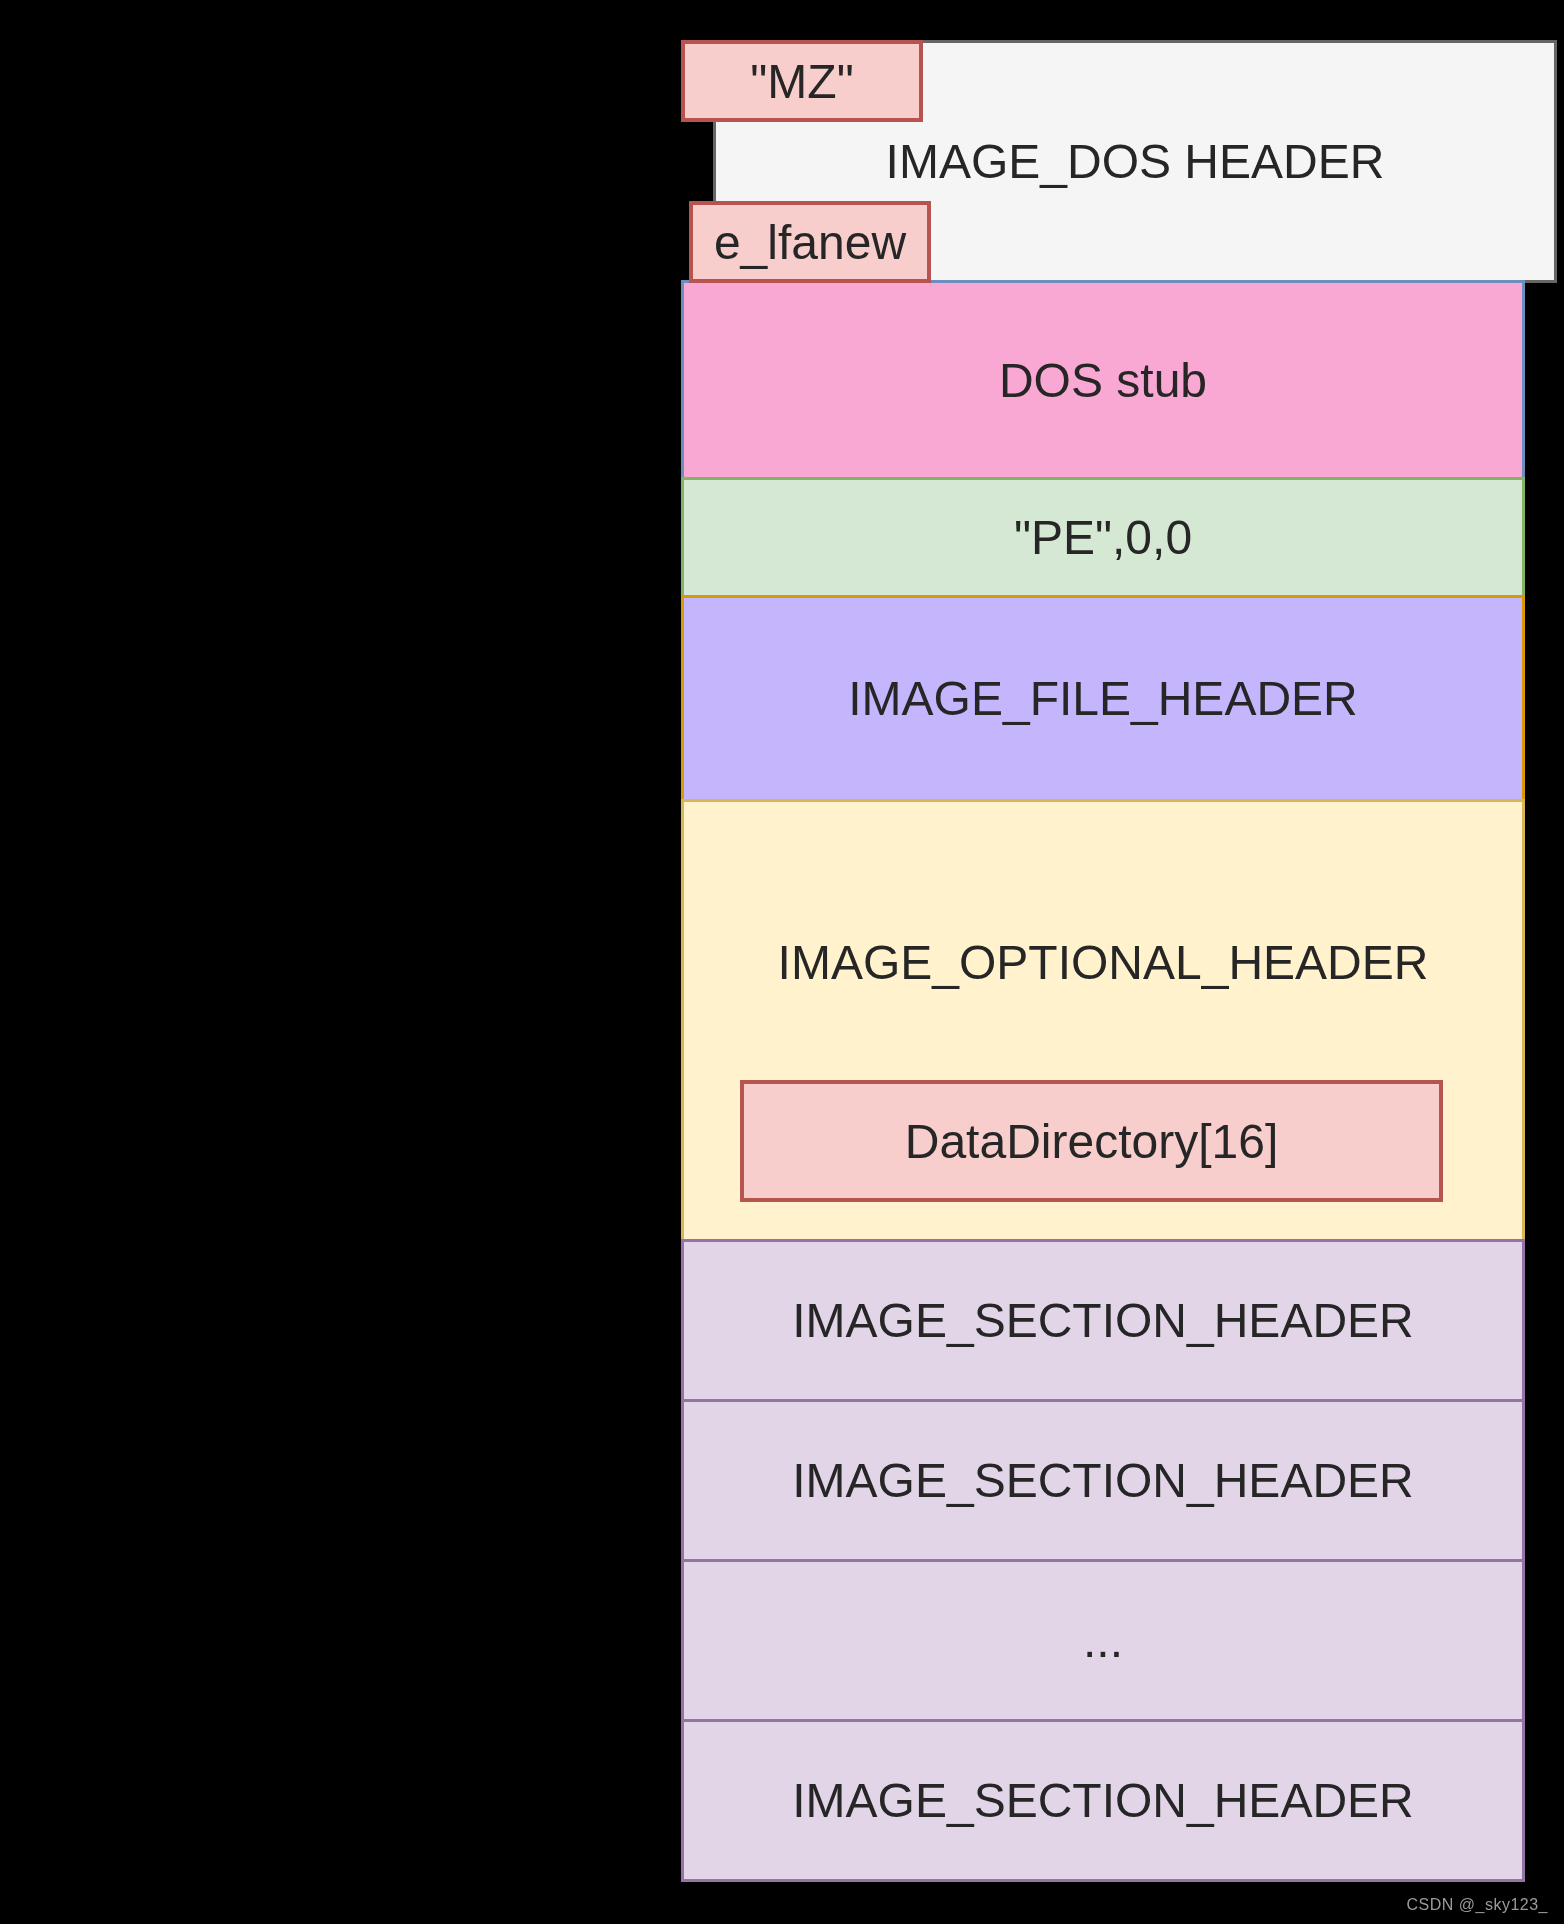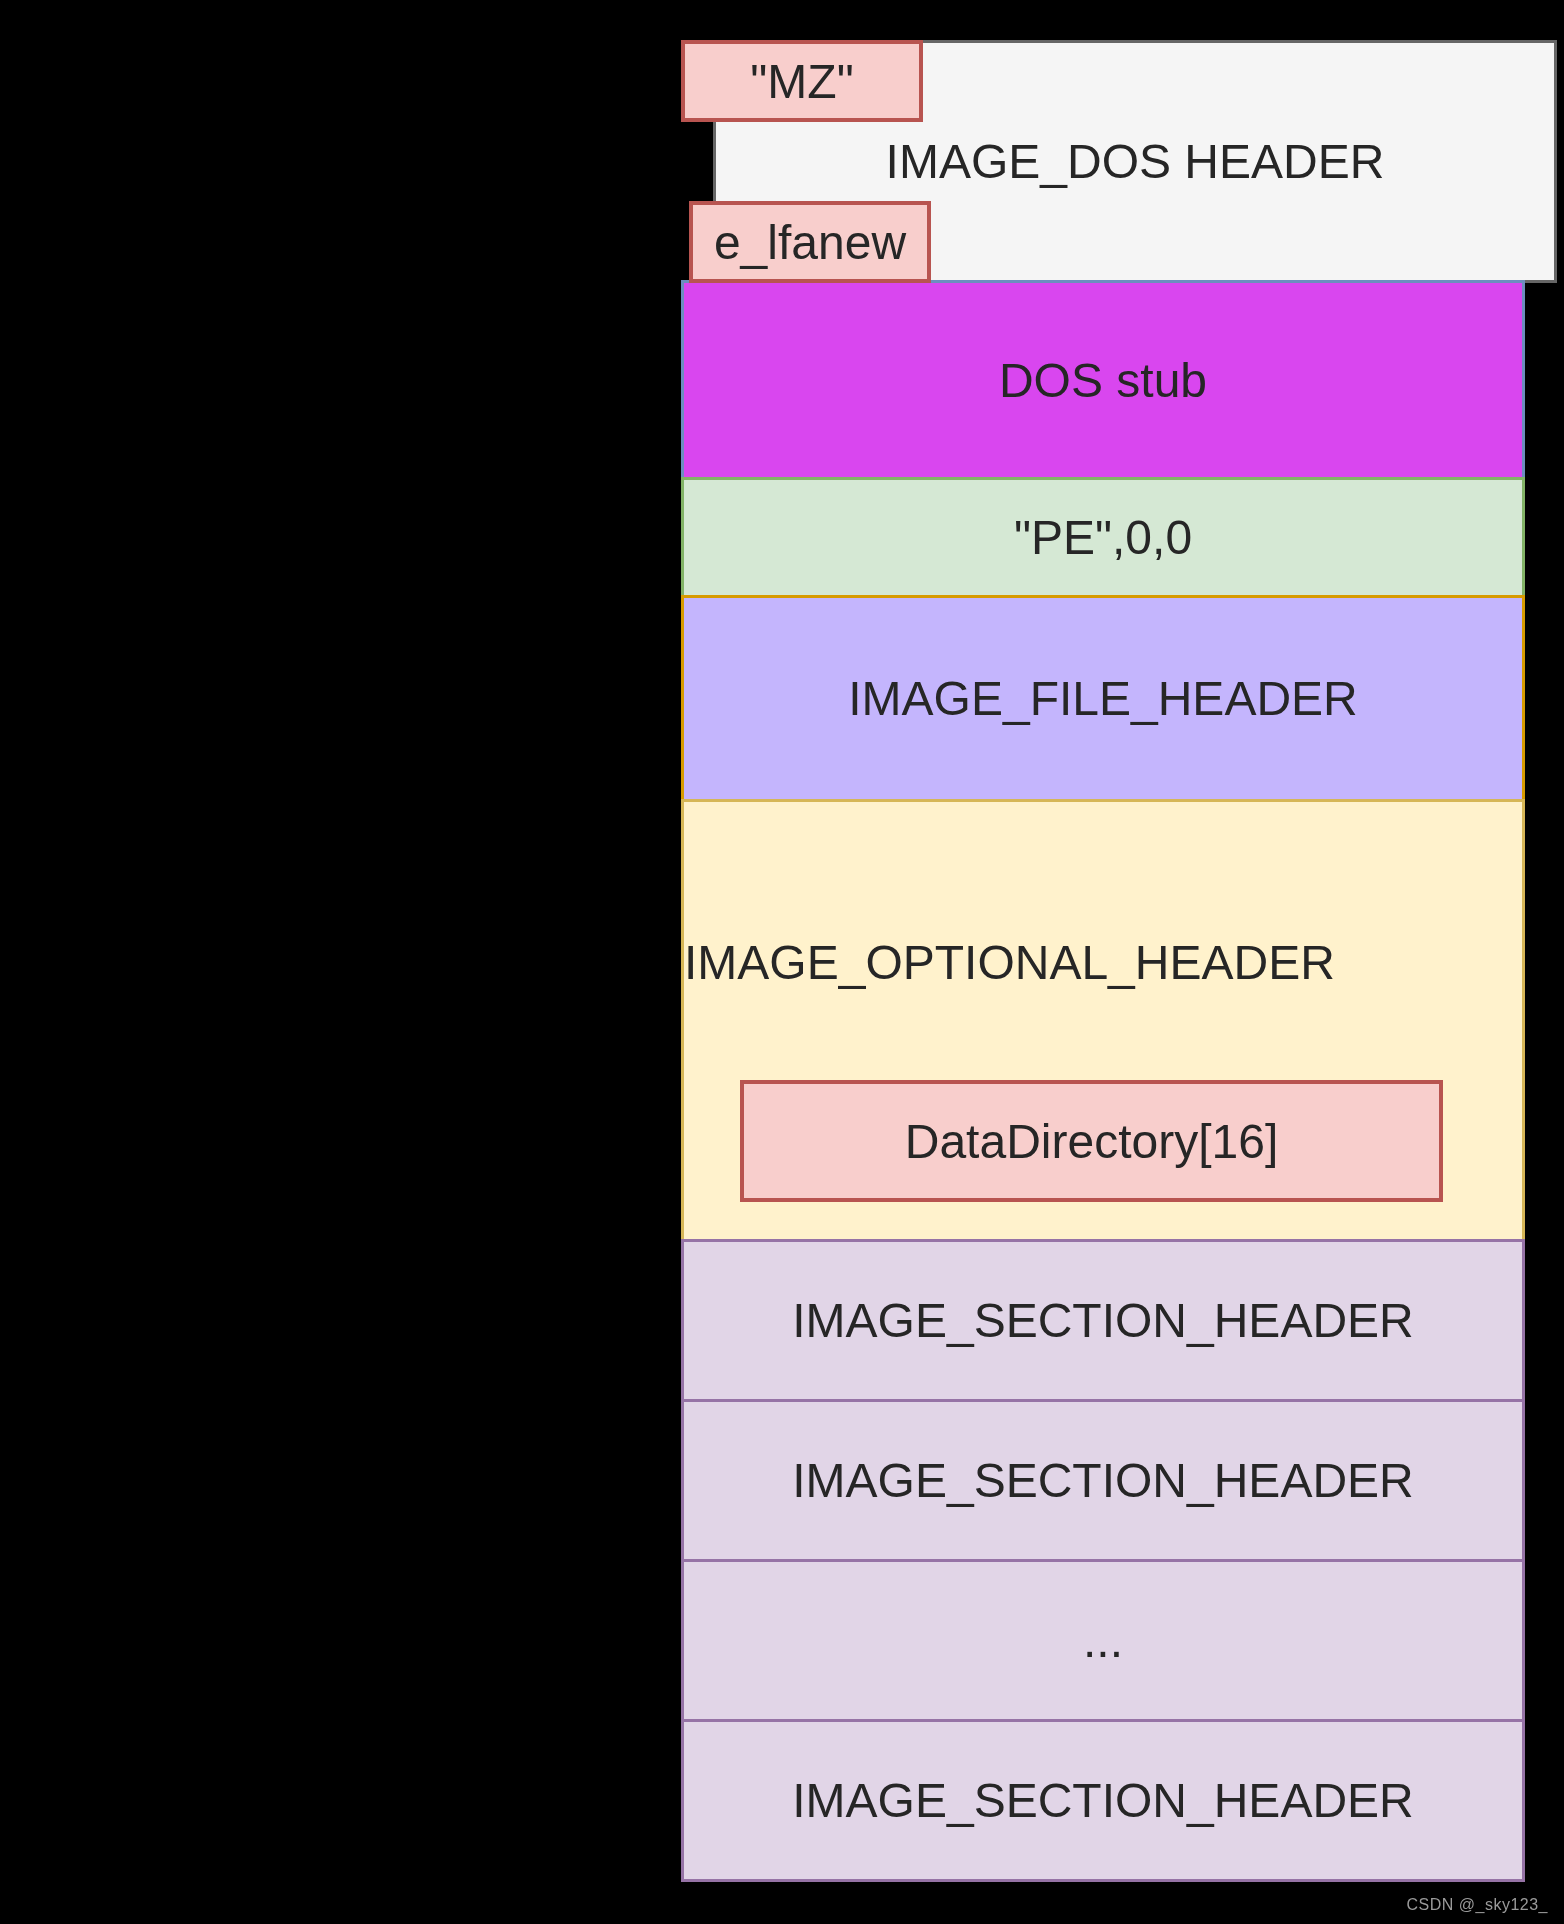--- a/index.html
+++ b/index.html
@@ -29,21 +29,21 @@
     box-sizing: border-box;
     display: flex;
     align-items: center;
     justify-content: center;
     font-size: 48px;
     color: #262626;
     white-space: nowrap;
   }
   
   .sec-dos      { left: 0; top: 0;      width: 844px; height: 243px; background: #f5f5f5; border: 3px solid #666666; z-index: 1; margin-left: 32px; }
-  .sec-stub     { left: 0; top: 240px;  width: 844px; height: 200px; background: #d946ef; border: 3px solid #6c8ebf; z-index: 2; }
+  .sec-stub     { left: 0; top: 240px;  width: 844px; height: 200px; background: #f9a8d4; border: 3px solid #6c8ebf; z-index: 2; }
   .sec-pe       { left: 0; top: 437px;  width: 844px; height: 121px; background: #d5e8d4; border: 3px solid #82b366; z-index: 3; }
   .sec-file     { left: 0; top: 555px;  width: 844px; height: 207px; background: #c4b5fd; border: 3px solid #d79b00; z-index: 4; }
   .sec-opt      { left: 0; top: 759px;  width: 844px; height: 443px; background: #fff2cc; border: 3px solid #d6b656; z-index: 5; }
   .sec-sh1      { left: 0; top: 1199px; width: 844px; height: 163px; background: #e1d5e7; border: 3px solid #9673a6; z-index: 6; }
   .sec-sh2      { left: 0; top: 1359px; width: 844px; height: 163px; background: #e1d5e7; border: 3px solid #9673a6; z-index: 7; }
   .sec-dots     { left: 0; top: 1519px; width: 844px; height: 163px; background: #e1d5e7; border: 3px solid #9673a6; z-index: 8; }
   .sec-sh3      { left: 0; top: 1679px; width: 844px; height: 163px; background: #e1d5e7; border: 3px solid #9673a6; z-index: 9; }
   
   .tag {
     background: #f8cecc;
@@ -56,21 +56,21 @@
   
   .sec-dos .lbl-area {
     position: absolute;
     left: 0; right: 0; top: 0; bottom: 0;
     display: flex; align-items: center; justify-content: center;
   }
   
   .sec-opt .lbl-area {
     position: absolute;
     left: 0; right: 0; top: 0; height: 320px;
-    display: flex; align-items: center; 
+    display: flex; align-items: center; justify-content: center;
   }
   .watermark {
     position: absolute;
     right: 16px;
     bottom: 10px;
     font-size: 16px;
     color: #9a9a9a;
     letter-spacing: 0.5px;
   }
 </style>

